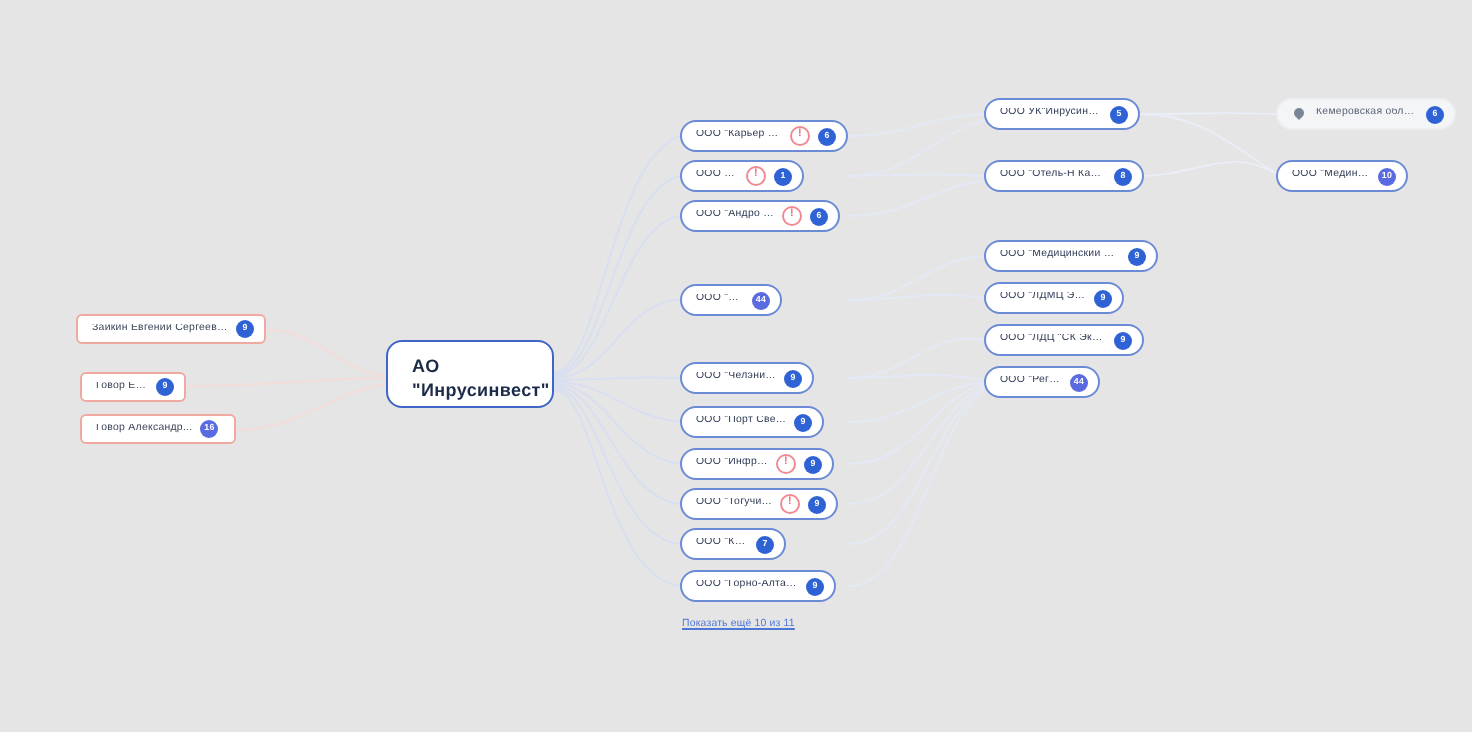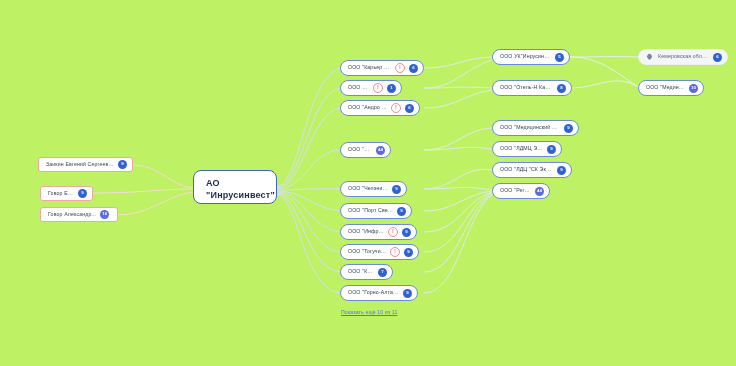--- a/index.html
+++ b/index.html
@@ -7,21 +7,21 @@
     padding: 0;
     background: #ffffff;
   }
   body {
     font-family: "Liberation Sans", "DejaVu Sans", sans-serif;
   }
   #canvas {
     position: relative;
     width: 736px;
     height: 366px;
-    background: #bef264;
+    background: #e5e5e5;
     overflow: hidden;
   }
   #edges {
     position: absolute;
     left: 0;
     top: 0;
     width: 736px;
     height: 366px;
     pointer-events: none;
   }

